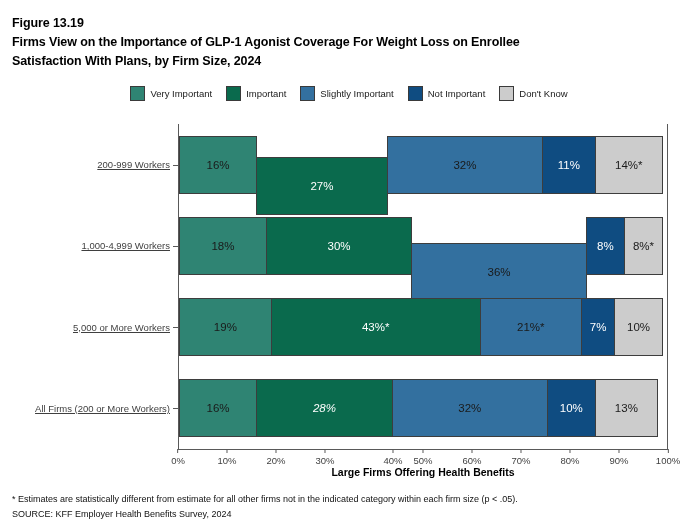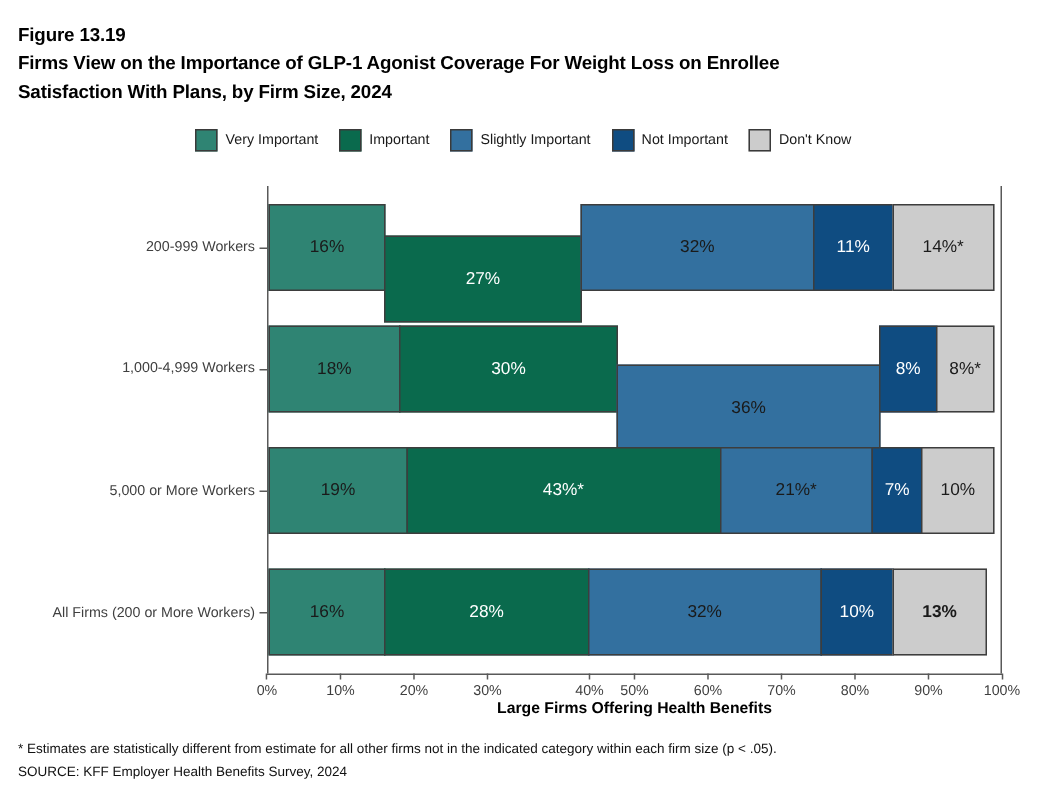--- a/index.html
+++ b/index.html
@@ -117,20 +117,21 @@
     height: 58px;
     display: flex;
     align-items: center;
     justify-content: flex-end;
     padding-right: 8px;
     box-sizing: border-box;
     font-size: 9.5px;
     color: #3f3f3f;
     white-space: nowrap;
     position: relative;
+    text-decoration: underline;
   }
   .ycat::after {
     content: "";
     position: absolute;
     right: 0;
     top: 50%;
     width: 5px;
     height: 1px;
     background: #595959;
   }
@@ -284,30 +285,30 @@
           <span>7%</span>
         </div>
         <div class="seg" style="width: 10%; background: rgb(204, 204, 204); color: rgb(26, 26, 26);">
           <span>10%</span>
         </div>
       </div>
       <div class="bar-row">
         <div class="seg" style="width: 16%; background: rgb(47, 132, 115); color: rgb(26, 26, 26);">
           <span>16%</span>
         </div>
-        <div class="seg" style="width: 28%; background: rgb(10, 106, 77); color: rgb(255, 255, 255);">
+        <div class="seg" style="width: 28%; background: rgb(10, 106, 77); color: rgb(255, 255, 255); font-style: italic;">
           <span>28%</span>
         </div>
         <div class="seg" style="width: 32%; background: rgb(51, 112, 159); color: rgb(26, 26, 26);">
           <span>32%</span>
         </div>
         <div class="seg" style="width: 10%; background: rgb(15, 76, 129); color: rgb(255, 255, 255);">
           <span>10%</span>
         </div>
-        <div class="seg" style="width: 13%; background: rgb(204, 204, 204); color: rgb(26, 26, 26); font-weight: bold;">
+        <div class="seg" style="width: 13%; background: rgb(204, 204, 204); color: rgb(26, 26, 26);">
           <span>13%</span>
         </div>
       </div>
     </div>
 </div>
 
 <div id="xaxis-line"></div>
 <div id="xticks">
     <div class="xtick" style="left: 0%;">
       <div class="tickmark"></div>

